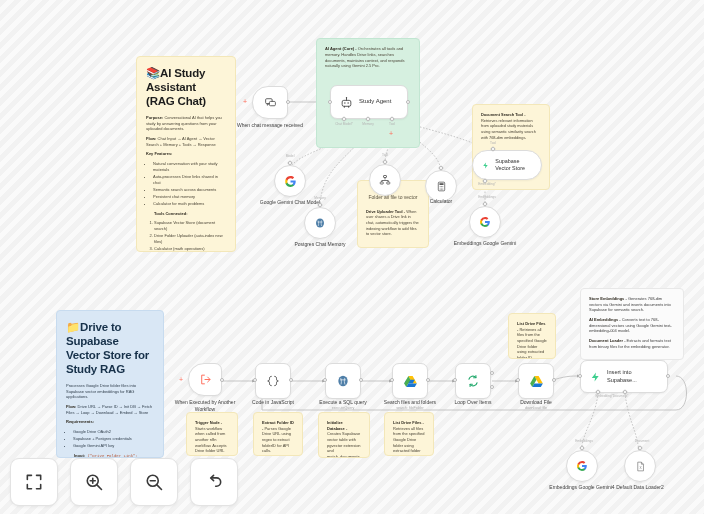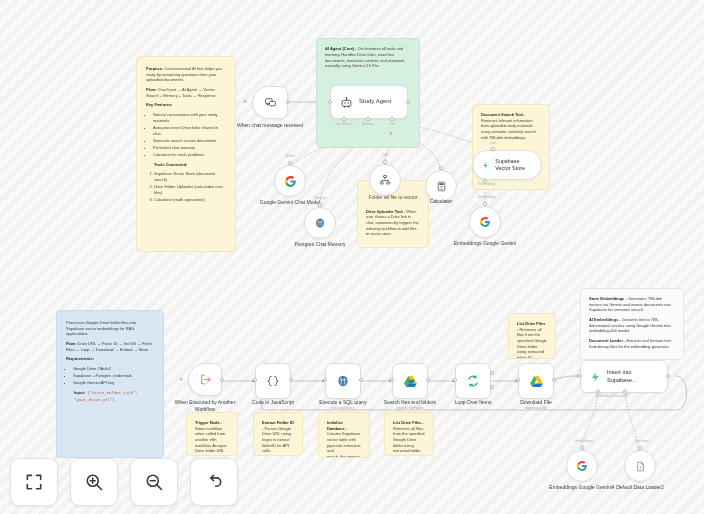--- a/index.html
+++ b/index.html
@@ -235,40 +235,42 @@
       <path d="M12 22c2.7 0 5-.9 6.6-2.4l-3.2-2.5c-.9.6-2 .95-3.4.95-2.6 0-4.8-1.75-5.6-4.1H3.1v2.6A10 10 0 0 0 12 22z" fill="#34A853"></path>
       <path d="M6.4 13.95a6 6 0 0 1 0-3.8V7.55H3.1a10 10 0 0 0 0 8.9l3.3-2.5z" fill="#FBBC05"></path>
       <path d="M12 5.95c1.47 0 2.8.5 3.83 1.5l2.87-2.87C16.97 2.95 14.7 2 12 2a10 10 0 0 0-8.9 5.55l3.3 2.6C7.2 7.7 9.4 5.95 12 5.95z" fill="#EA4335"></path>
     </svg>
   </div>
   <div class="port dia" style="left:483px; top:202px;"></div>
   <div class="port-label" style="left:487px; top:195px;">Embeddings</div>
   <div class="node-label" style="left:485px; top:240px;">Embeddings Google Gemini</div>
 
   <div class="note yellow abs" style="left:136px; top:56px; width:100px; height:196px; padding:9px 9px;">
+    <div class="h1">📚AI Study Assistant (RAG Chat)</div>
     <div class="p"><b>Purpose:</b><span> Conversational AI that helps you study by answering questions from your uploaded documents.</span></div>
     <div class="p"><b>Flow:</b><span> Chat Input → AI Agent → Vector Search + Memory + Tools → Response</span></div>
     <div class="p"><b>Key Features:</b></div>
     <ul>
       <li>Natural conversation with your study materials</li>
       <li>Auto-processes Drive links shared in chat</li>
       <li>Semantic search across documents</li>
       <li>Persistent chat memory</li>
       <li>Calculator for math problems</li>
     </ul>
     <div class="p" style="margin-left:8px;"><b>Tools Connected:</b></div>
     <ol>
       <li>Supabase Vector Store (document search)</li>
       <li>Drive Folder Uploader (auto-index new files)</li>
       <li>Calculator (math operations)</li>
 
     </ol>
   </div>
 
   <div class="note blue abs" style="left:56px; top:310px; width:108px; height:148px; padding:9px;">
+    <div class="h1" style="color:#17314a;">📁Drive to Supabase Vector Store for Study RAG</div>
     <div class="p">Processes Google Drive folder files into Supabase vector embeddings for RAG applications.</div>
     <div class="p"><b>Flow:</b><span> Drive URL → Parse ID → Init DB → Fetch Files → Loop → Download → Embed → Store</span></div>
     <div class="p"><b>Requirements:</b></div>
     <ul>
       <li>Google Drive OAuth2</li>
       <li>Supabase + Postgres credentials</li>
       <li>Google Gemini API key</li>
     </ul>
     <div class="p" style="margin-left:8px;"><b>Input:</b><span class="mono"> {"Drive_Folder_Link": "your_drive_url"}</span></div>
 

